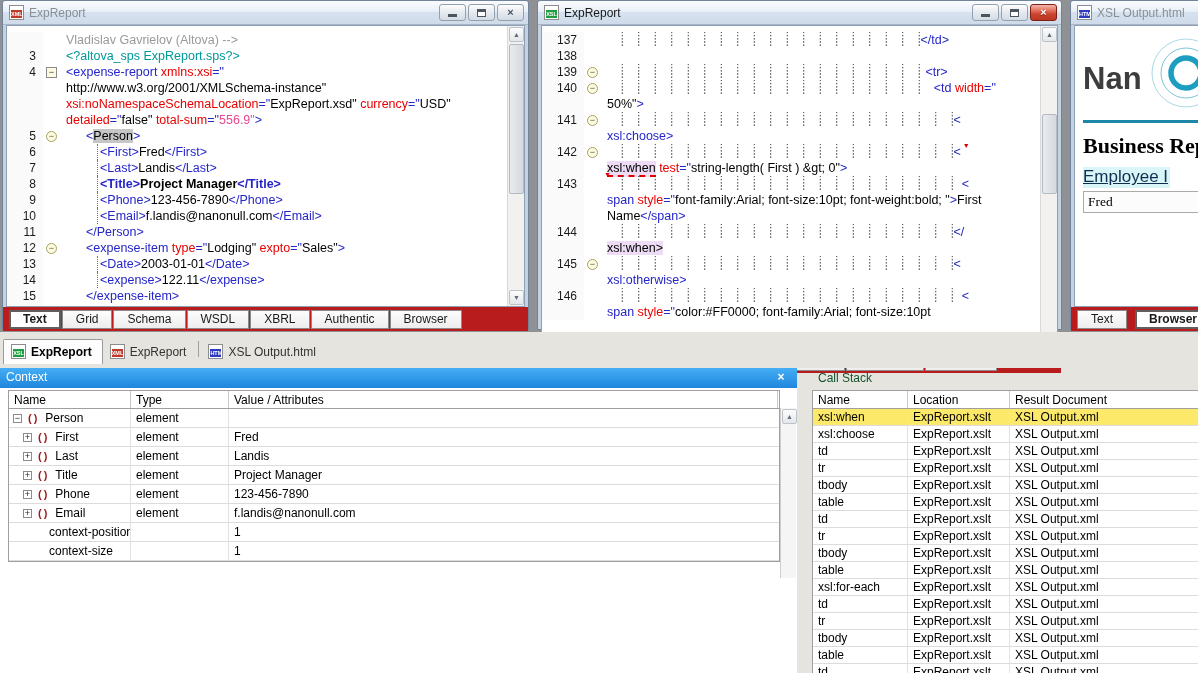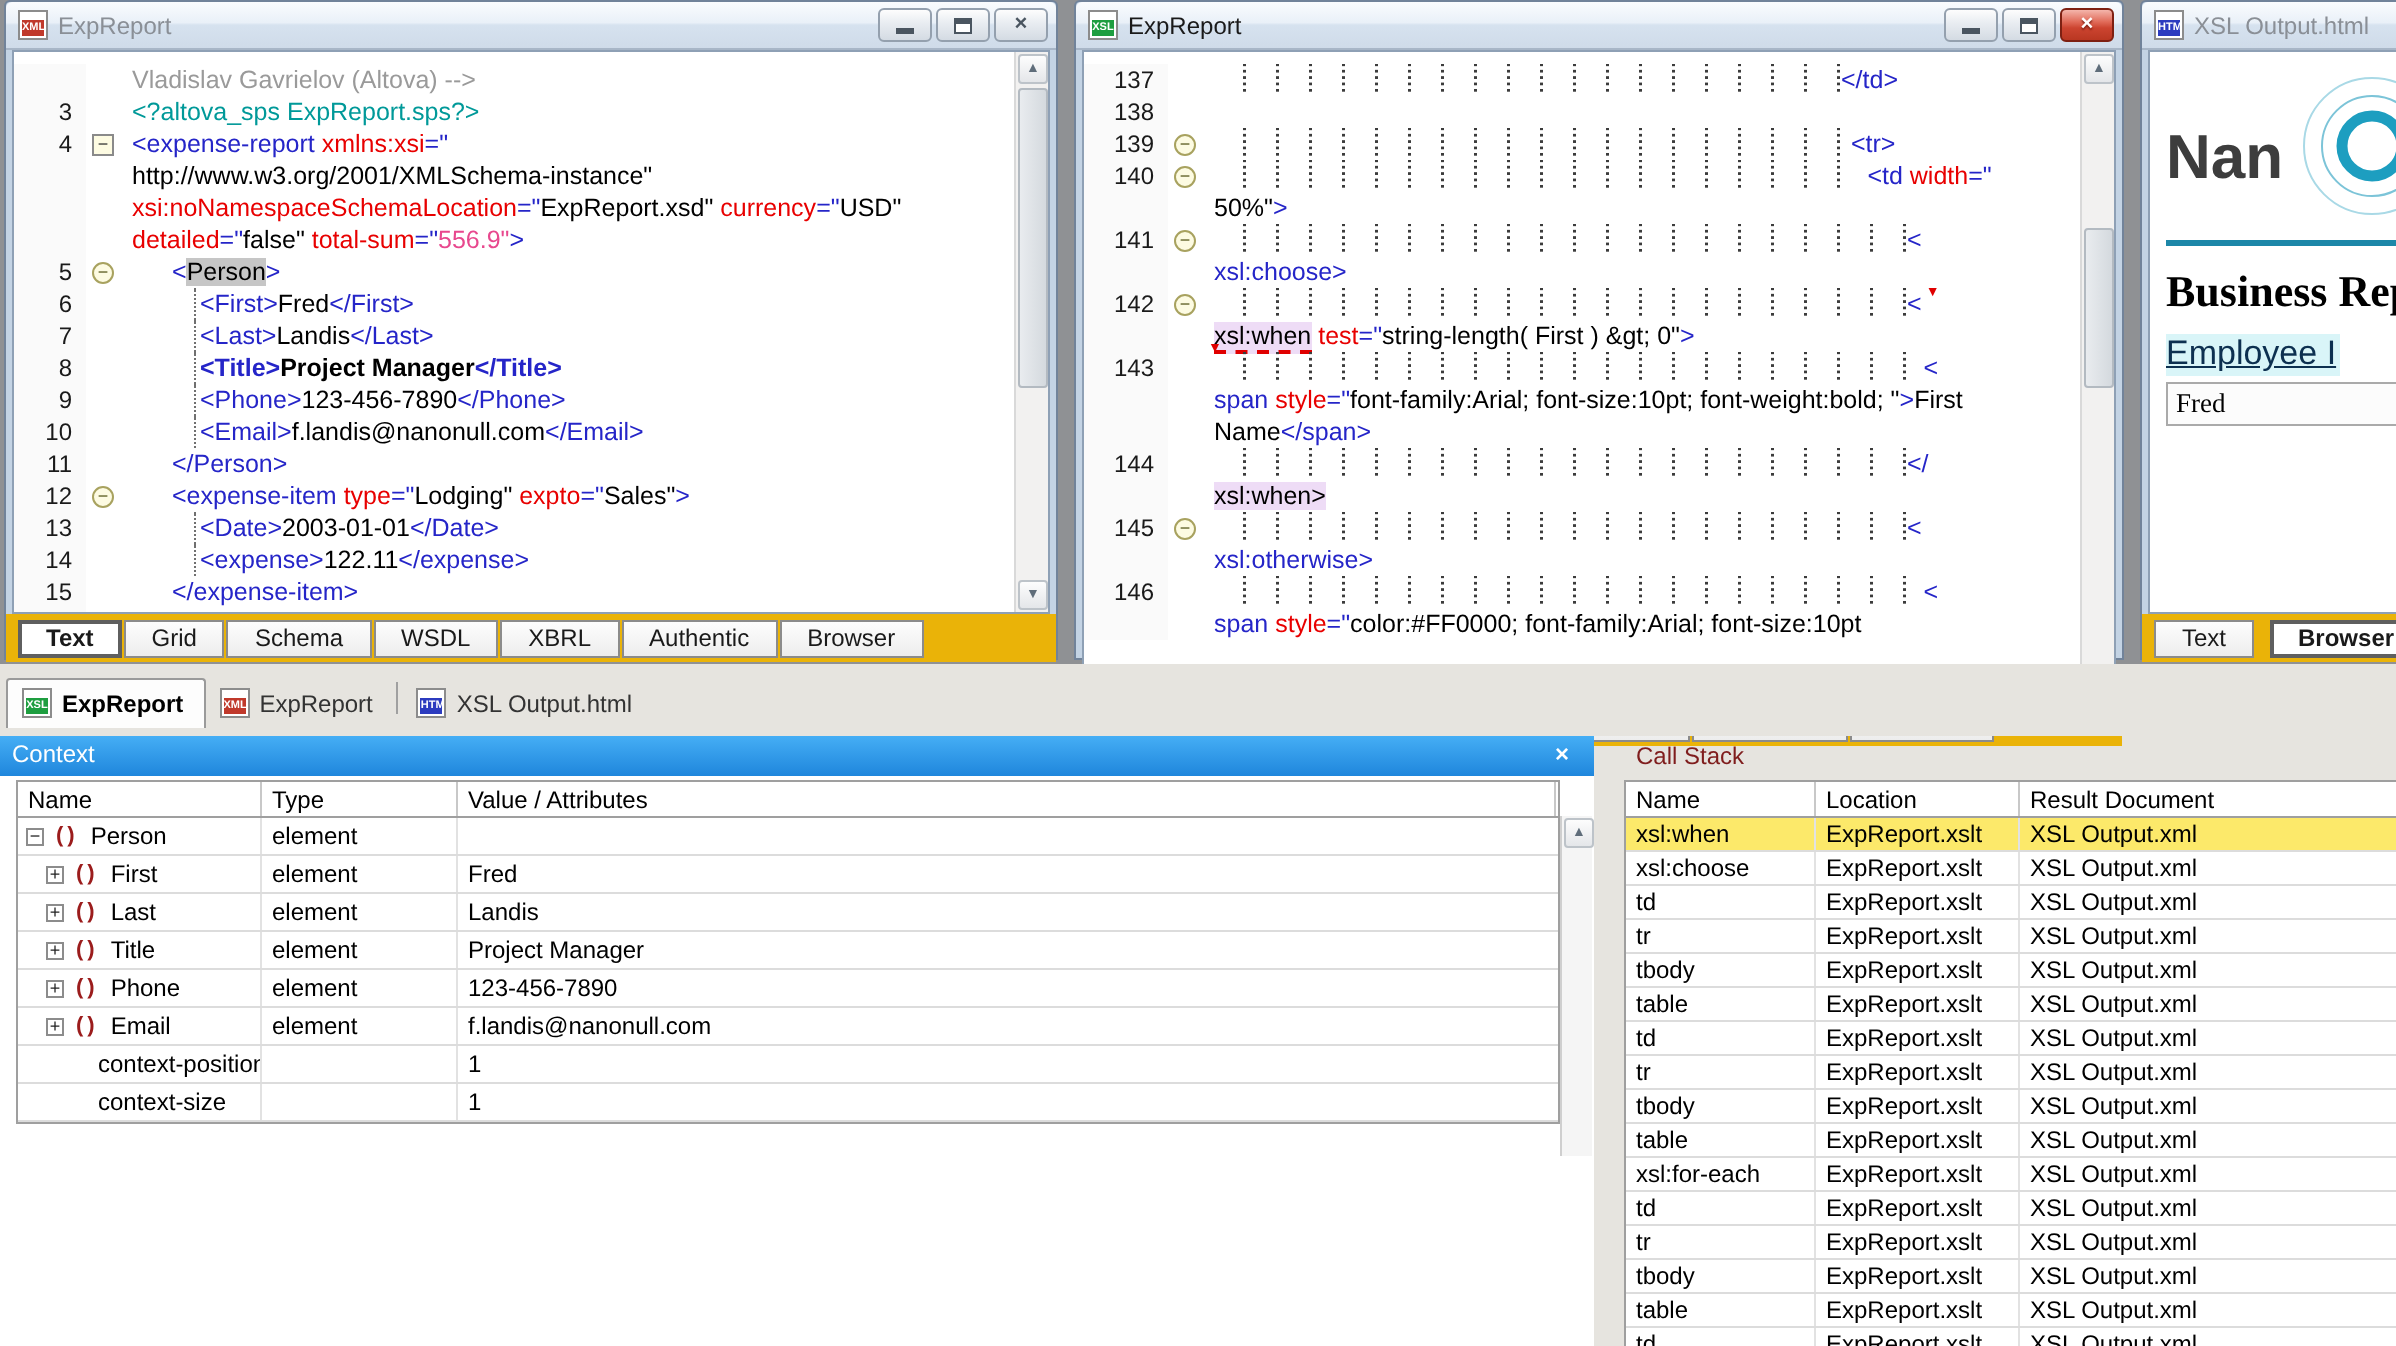--- a/index.html
+++ b/index.html
@@ -46,21 +46,21 @@
   .tk.tri { position:relative; top:-8px; left:2px; color:#e00000; font-size:7px; }
   .guides { display:inline-block; height:15px; vertical-align:top;
             background-image:radial-gradient(circle, #3c3c3c 0.7px, transparent 0.9px);
             background-size:16.5px 3.2px; background-position:7px 2px; }
 
   .vscroll { position:absolute; right:0; top:0; bottom:0; width:17px; background:#f2f1f0; border-left:1px solid #d9d9d9; }
   .sarrow { position:absolute; left:1px; width:15px; height:15px; background:linear-gradient(#fdfdfd,#e4e6e9); border:1px solid #bdc3c9; border-radius:2px; color:#5f6d7a; font-size:7px; text-align:center; line-height:14px; }
   .sarrow.up { top:1px; } .sarrow.down { bottom:1px; }
   .sthumb { position:absolute; left:1px; width:15px; background:linear-gradient(90deg,#e9ecef,#d4d9de); border:1px solid #b3bac1; border-radius:2px; }
 
-  .vtabs { display:flex; align-items:flex-end; height:24px; padding:2px 2px 2px 6px; background:#eab308; }
+  .vtabs { display:flex; align-items:flex-end; height:24px; padding:2px 2px 2px 6px; background:#b91c1c; }
   .vtab { border:1px solid #8b8b8b; background:linear-gradient(#fdfdfd,#ededed); padding:1px 13px 2px; font-size:12px; color:#1a1a1a; margin-right:1px; }
   .vtab.active { font-weight:bold; border:2px solid #5f5f5f; background:#fff; padding:0 12px 1px; }
   .vtab.dropdown::after { content:" ▼"; font-size:9px; }
   .vtabs.browserwin .vtab { margin-right:8px; }
 
   
   .preview { position:absolute; inset:0; background:#fff; overflow:hidden; padding:14px 8px 0 8px; }
   .logo { display:flex; align-items:center; position:relative; height:78px; }
   .logo-text { font-size:31px; font-weight:bold; color:#3d3d3d; letter-spacing:0; z-index:2; }
   .logo svg { margin-left:-6px; }
@@ -87,21 +87,21 @@
   .panel-close { position:absolute; right:8px; top:1px; width:16px; height:16px; color:#fff; font-weight:bold; font-size:12px; text-align:center; line-height:16px; }
   #ctx-body { position:absolute; left:0; top:388px; width:797px; height:285px; background:#fff; }
   .grid { position:absolute; background:#fff; border:1px solid #9f9f9f; }
   .grow { display:flex; border-bottom:1px solid #dcdcdc; align-items:center; }
   .grow.header { border-bottom:1px solid #9f9f9f; }
   .gcell { padding:0 5px; overflow:hidden; white-space:nowrap; border-right:1px solid #e2e2e2; height:100%; display:flex; align-items:center; }
   .grow.header .gcell { border-right:1px solid #c8c8c8; color:#000; }
   .grow.hilite { background:#fce96a; }
   .expbox { width:9px; height:9px; border:1px solid #8c8c8c; background:#fff; font-size:9px; line-height:7px; text-align:center; color:#222; flex:0 0 9px; margin-right:6px; }
   .xmlglyph { color:#9b1c1c; font-weight:bold; font-size:11px; letter-spacing:2px; margin-right:6px; }
-  #cs-title { position:absolute; left:818px; top:371px; font-size:12px; color:#7f1d1d; }
+  #cs-title { position:absolute; left:818px; top:371px; font-size:12px; color:#14532d; }
   .ctx-scroll { position:absolute; right:1px; top:389px; width:16px; height:171px; background:#f5f5f5; border-left:1px solid #cfcfcf; }
 </style>
 </head>
 <body>
 
 <div id="mdi">
 
   <section class="win" style="left:2px; top:0; width:527px; height:330px;">
     <header class="tbar">
       <span class="ficon xml">

